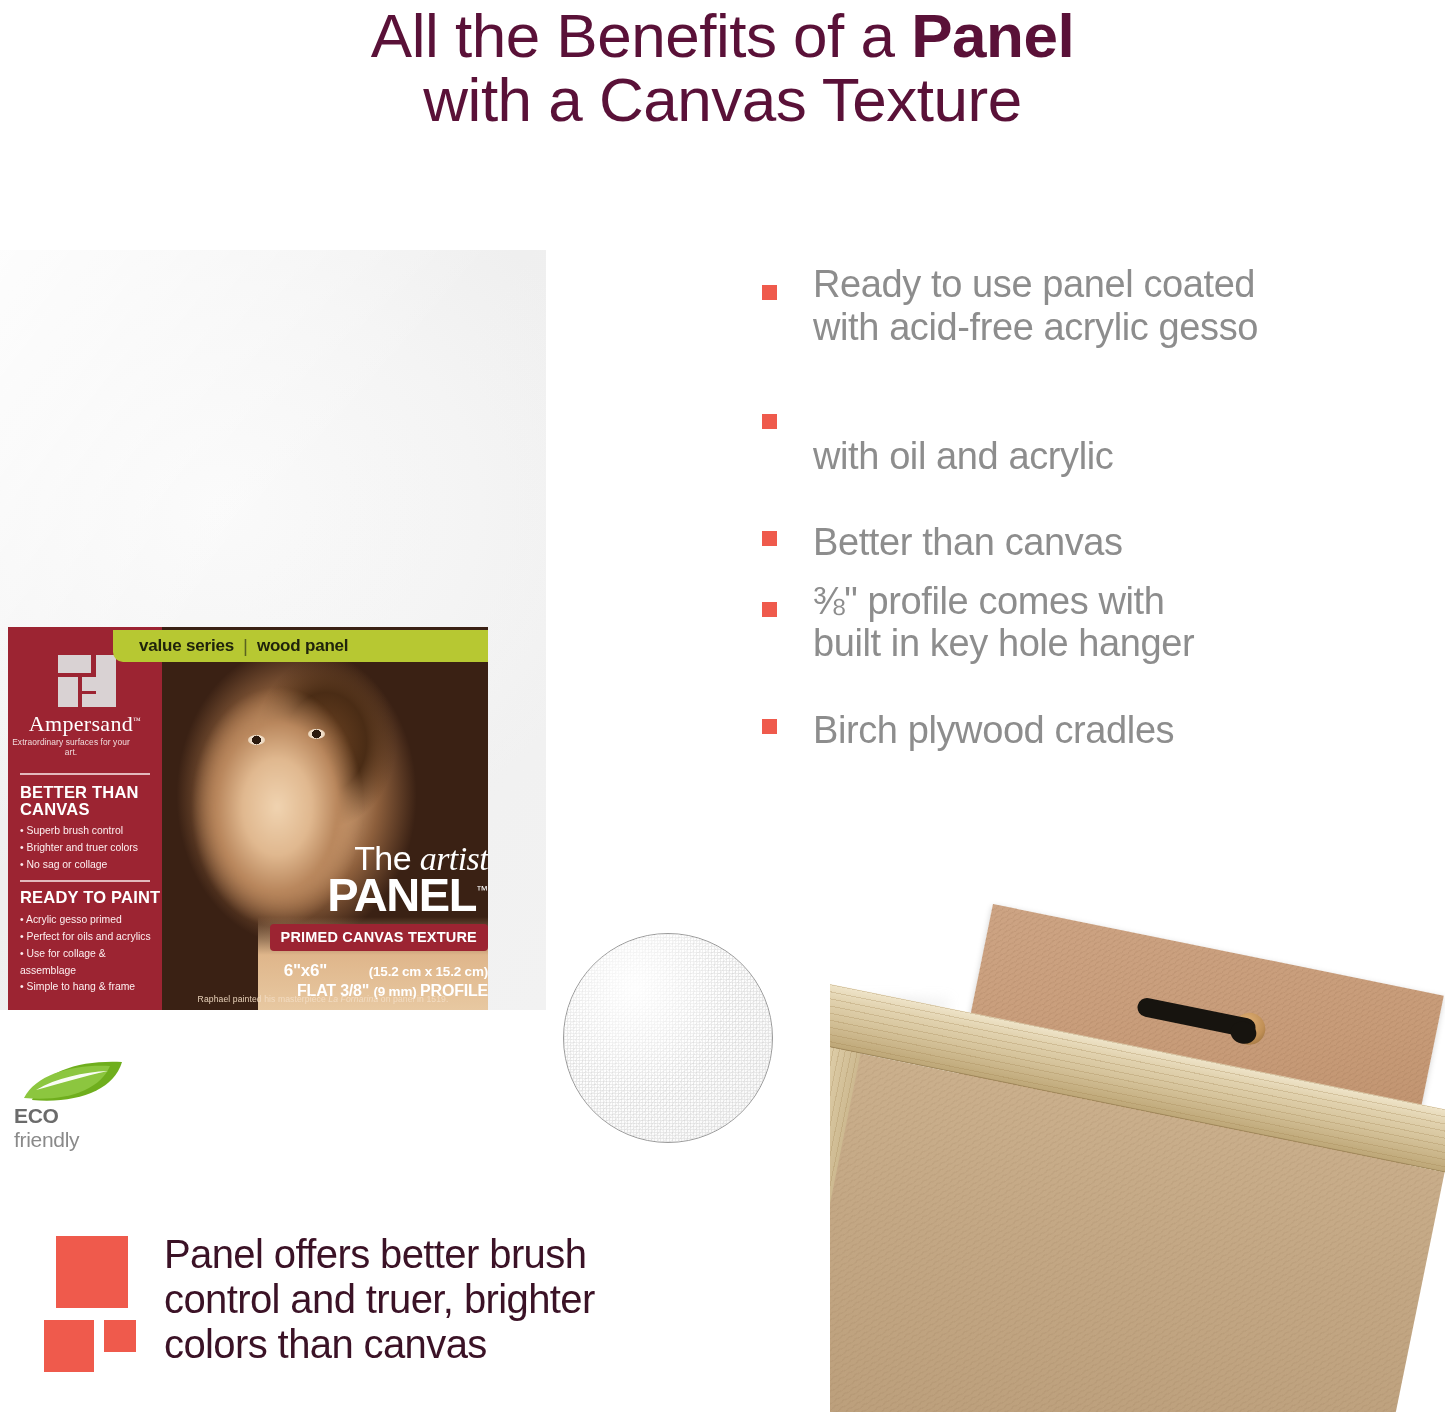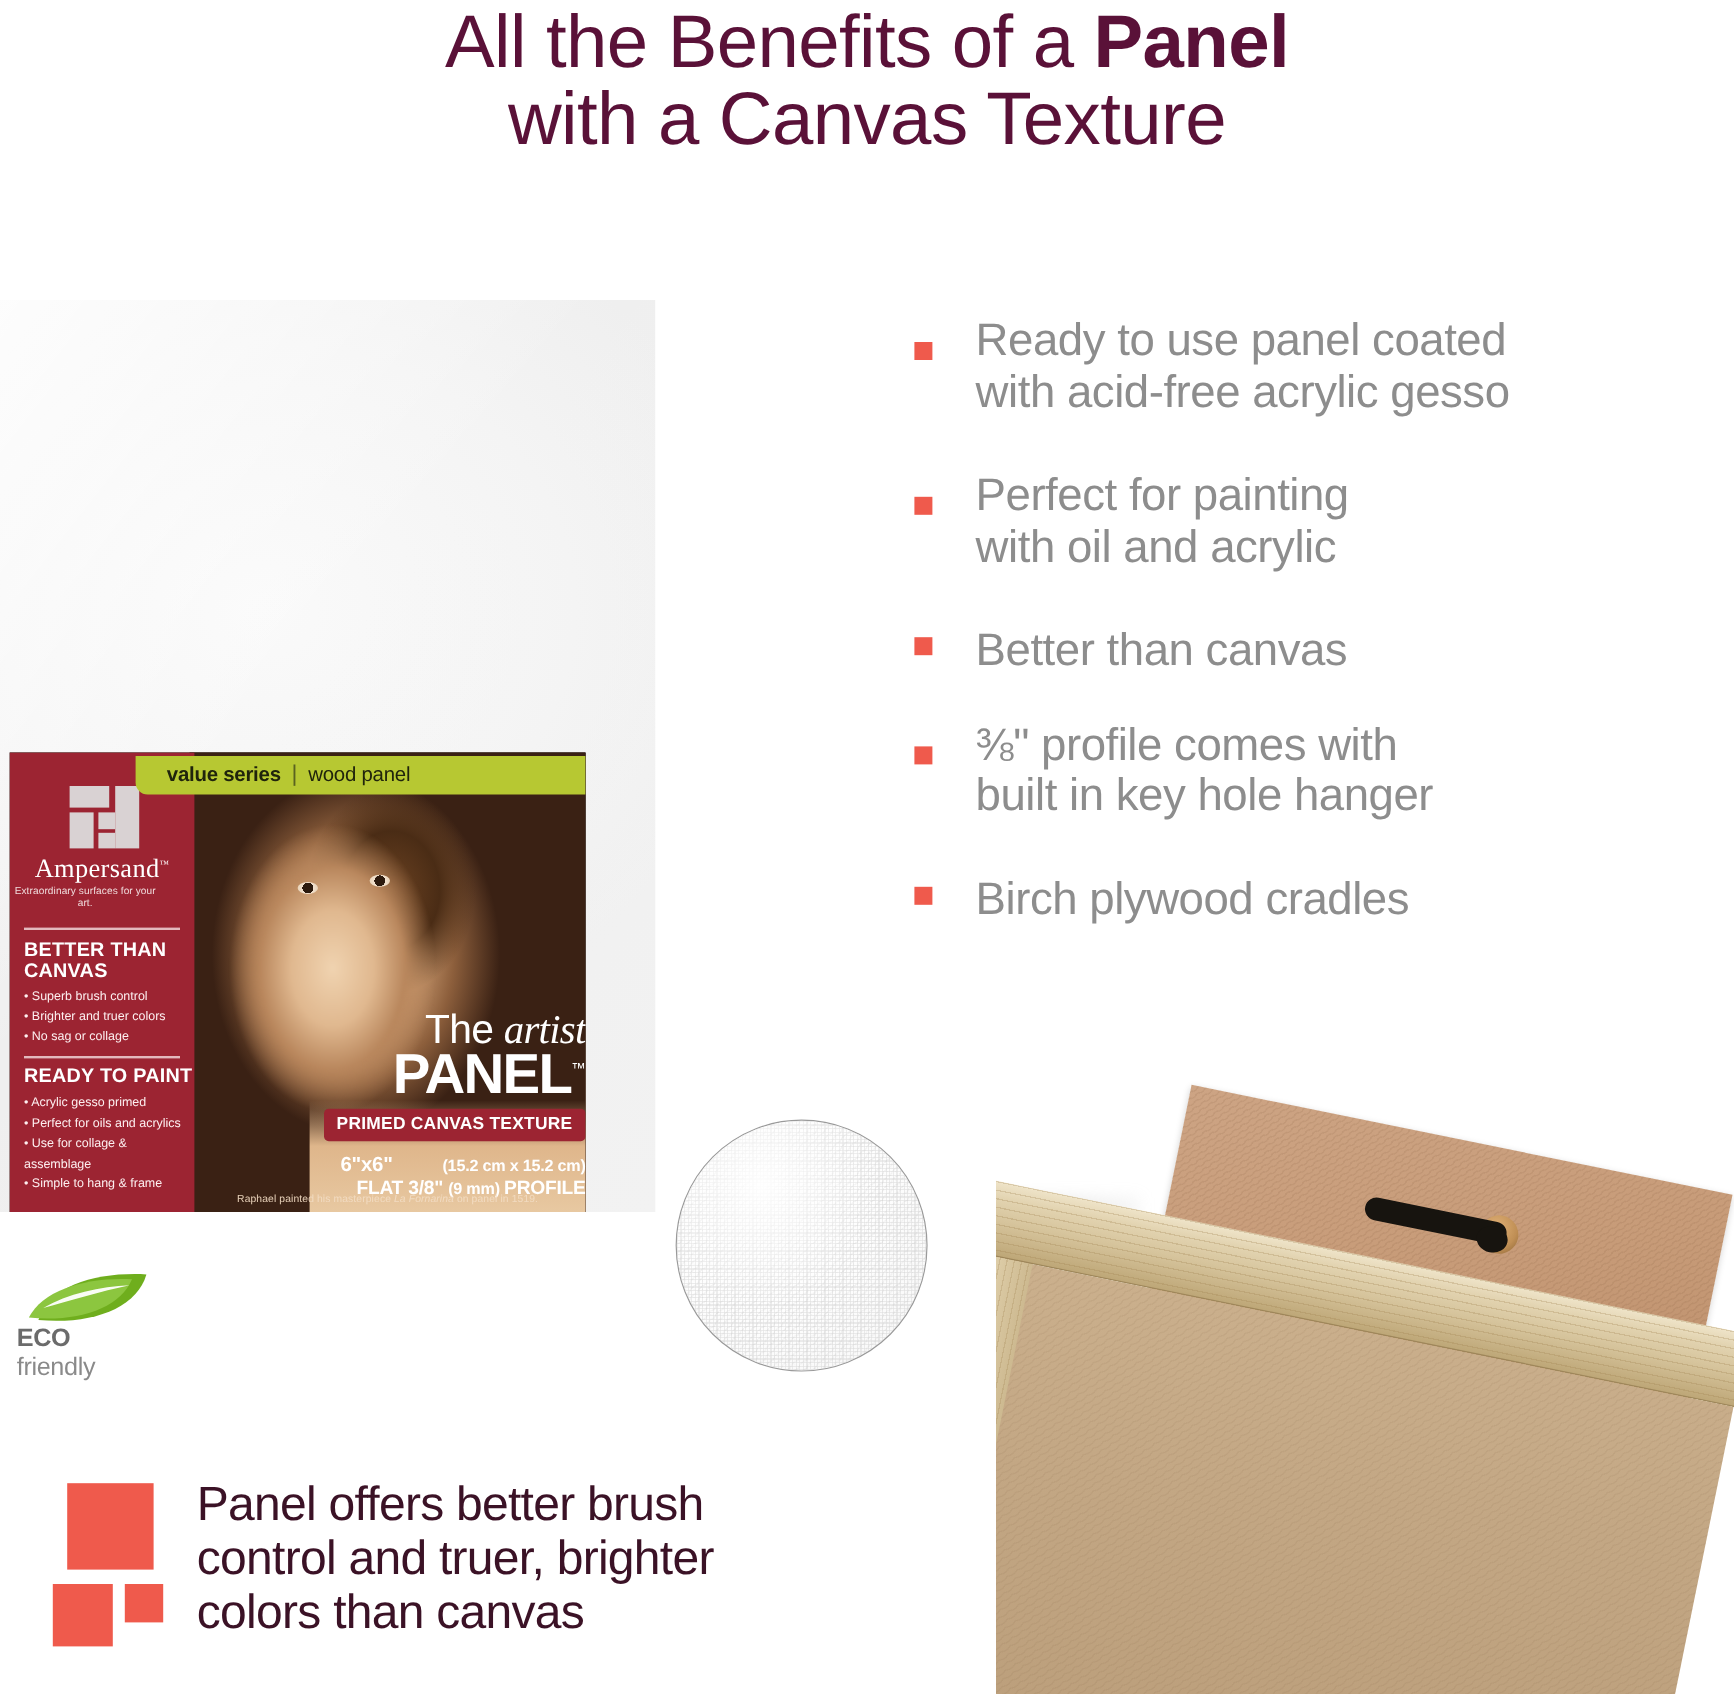--- a/index.html
+++ b/index.html
@@ -92,21 +92,21 @@
   }
   .label .bullets li:before{content:"• ";}
 
   .greenband{
     position:absolute;left:105px;top:3px;width:375px;height:32px;
     background:#b7c832;display:flex;align-items:center;
     border-radius:0 0 0 10px;
   }
   .greenband .gb1{color:#20240c;font-weight:700;font-size:17px;padding-left:26px;letter-spacing:-.2px;}
   .greenband .gbsep{color:#5a6320;font-size:19px;padding:0 9px;font-weight:300;}
-  .greenband .gb2{color:#20240c;font-weight:400;font-size:17px;letter-spacing:-.2px;text-align:center;}
+  .greenband .gb2{color:#20240c;font-weight:700;font-size:17px;letter-spacing:-.2px;text-align:center;}
 
   .prod{
     position:absolute;left:170px;top:215px;width:310px;text-align:right;
     padding-right:8px;
   }
   .prod .l1{
     color:#fff;font-size:34px;line-height:.98;letter-spacing:-.6px;
     font-family:"Liberation Sans","DejaVu Sans",sans-serif;
   }
   .prod .l1 em{font-family:"Liberation Serif","DejaVu Serif",serif;font-style:italic;font-weight:400;}
@@ -338,25 +338,25 @@
   <div class="benefit">
     <span class="sq"></span>
     <div class="txt">
       <span>Ready to use panel coated</span><br>
       <span>with acid-free acrylic gesso</span>
     </div>
   </div>
   <div class="benefit">
     <span class="sq"></span>
     <div class="txt">
-      <span>Perfect for painting</span><br>
+      <br>
       <span>with oil and acrylic</span>
     </div>
   </div>
-  <div class="benefit" style="margin-bottom:36px;">
+  <div class="benefit" style="margin-bottom:16px;">
     <span class="sq" style="top:10px"></span>
     <div class="txt">
       <span>Better than canvas</span>
     </div>
   </div>
   <div class="benefit">
     <span class="sq"></span>
     <div class="txt">
       <span>⅜" profile comes with</span><br>
       <span>built in key hole hanger</span>

